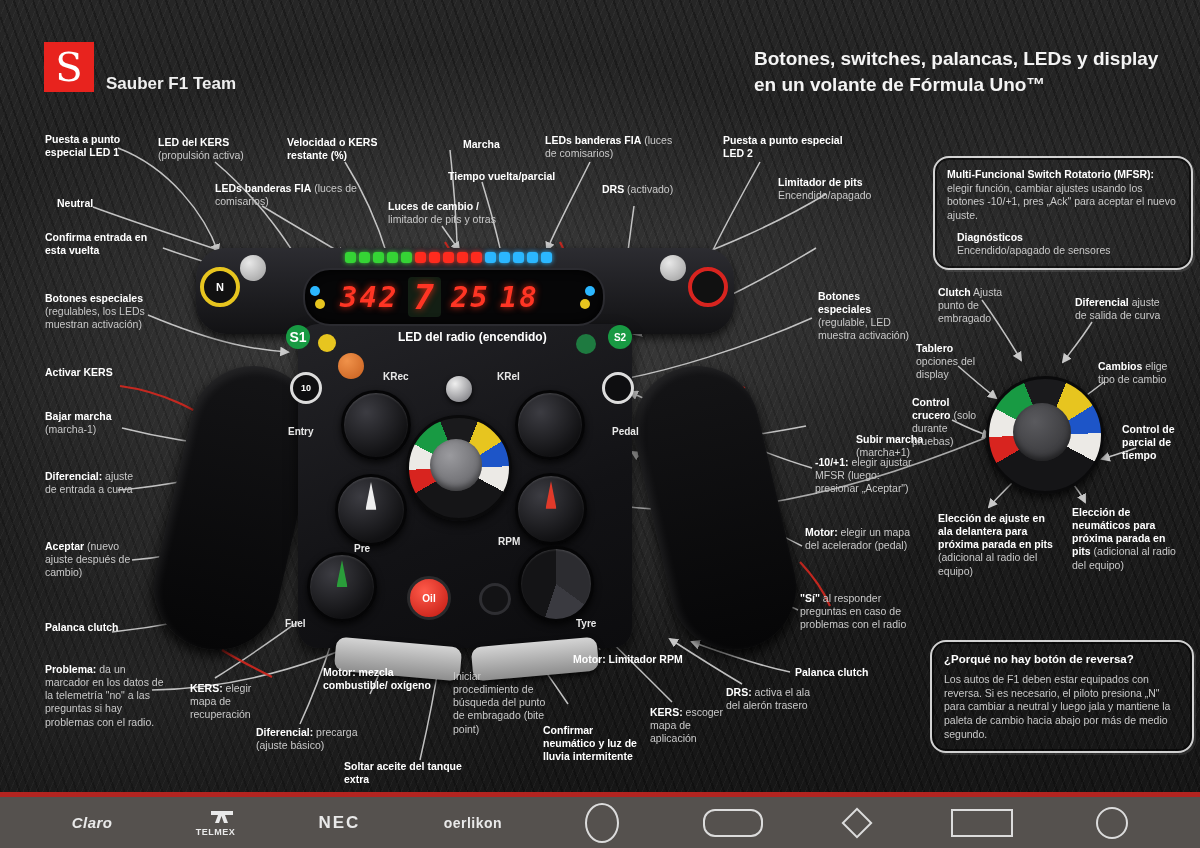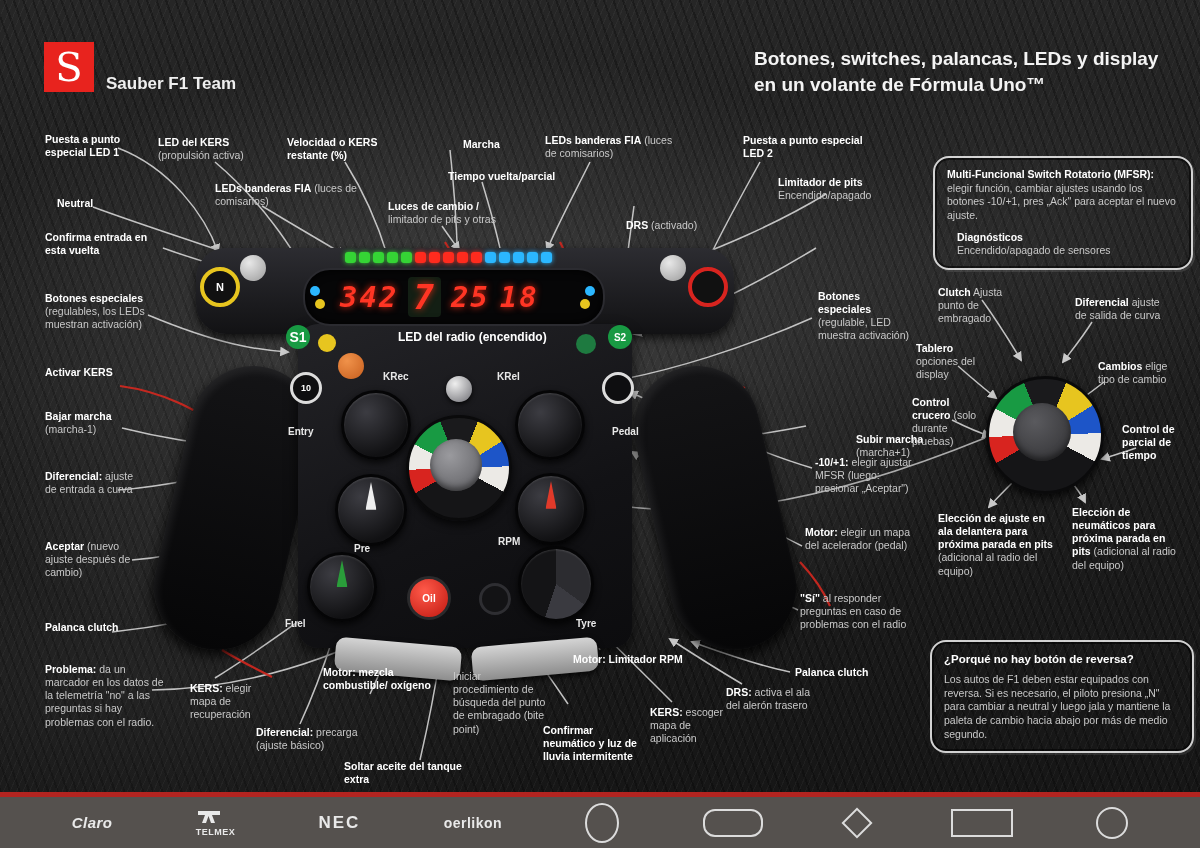--- a/index.html
+++ b/index.html
@@ -244,22 +244,22 @@
   <div class="co" style="left:45px;top:621px;width:90px;"><b>Palanca clutch</b> <span></span></div>
   <div class="co" style="left:45px;top:663px;width:120px;"><b>Problema:</b> <span>da un marcador en los datos de la telemetría "no" a las preguntas si hay problemas con el radio.</span></div>
 
   <div class="co" style="left:158px;top:136px;width:120px;"><b>LED del KERS</b> <span>(propulsión activa)</span></div>
   <div class="co" style="left:215px;top:182px;width:150px;"><b>LEDs banderas FIA</b> <span>(luces de comisarios)</span></div>
   <div class="co" style="left:287px;top:136px;width:125px;"><b>Velocidad o KERS restante (%)</b> <span></span></div>
   <div class="co" style="left:452px;top:138px;width:70px;padding-left:11px;"><b>Marcha</b> <span></span></div>
   <div class="co" style="left:448px;top:170px;width:150px;"><b>Tiempo vuelta/parcial</b> <span></span></div>
   <div class="co" style="left:388px;top:200px;width:125px;"><b>Luces de cambio /</b> <span>limitador de pits y otras</span></div>
   <div class="co" style="left:545px;top:134px;width:140px;"><b>LEDs banderas FIA</b> <span>(luces de comisarios)</span></div>
-  <div class="co" style="left:626px;top:183px;width:80px;margin-top:36px;"><b>DRS</b> <span>(activado)</span></div>
-  <div class="co" style="left:723px;top:134px;width:130px;margin-left:20px;"><b>Puesta a punto especial LED 2</b> <span></span></div>
+  <div class="co" style="left:602px;top:183px;width:80px;"><b>DRS</b> <span>(activado)</span></div>
+  <div class="co" style="left:723px;top:134px;width:130px;"><b>Puesta a punto especial LED 2</b> <span></span></div>
 
   <div class="co" style="left:778px;top:176px;width:130px;"><b>Limitador de pits</b> <span>Encendido/apagado</span></div>
   <div class="co" style="left:818px;top:290px;width:95px;"><b>Botones especiales</b> <span>(regulable, LED muestra activación)</span></div>
   <div class="co" style="left:808px;top:433px;width:105px;margin-left:48px;"><b>Subir marcha</b> <span>(marcha+1)</span></div>
   <div class="co" style="left:815px;top:456px;width:110px;"><b>-10/+1:</b> <span>elegir ajustar MFSR (luego: presionar „Aceptar")</span></div>
   <div class="co" style="left:805px;top:526px;width:110px;"><b>Motor:</b> <span>elegir un mapa del acelerador (pedal)</span></div>
   <div class="co" style="left:800px;top:592px;width:120px;"><b>"Sí"</b> <span>al responder preguntas en caso de problemas con el radio</span></div>
   <div class="co" style="left:795px;top:666px;width:90px;"><b>Palanca clutch</b> <span></span></div>
 
   <div class="co" style="left:190px;top:682px;width:75px;"><b>KERS:</b> <span>elegir mapa de recuperación</span></div>
@@ -292,21 +292,21 @@
   <div class="co" style="left:1072px;top:506px;width:110px;"><b>Elección de neumáticos para próxima parada en pits</b> <span>(adicional al radio del equipo)</span></div>
 
   <div class="panel" style="left:930px;top:640px;width:236px;">
     <div class="head" style="font-size:11.5px;">¿Porqué no hay botón de reversa?</div>
     <div class="txt" style="margin-top:6px;">Los autos de F1 deben estar equipados con reversa. Si es necesario, el piloto presiona „N" para cambiar a neutral y luego jala y mantiene la paleta de cambio hacia abajo por más de medio segundo.</div>
   </div>
 
   <div class="redline"></div>
   <div class="sponsors">
     <span class="sp" style="font-size:15px;font-style:italic;">Claro</span>
-    <span class="sp" style="font-size:9px;text-align:left;">
+    <span class="sp" style="font-size:9px;text-align:right;">
       <svg width="26" height="16" viewBox="0 0 26 16">
           <path d="M2 2 h22 v4 h-8 l3 8 h-4 l-2.5-7 -2.5 7 h-4 l3-8 h-7 z" fill="#e9e9e9"></path>
         </svg><br>
       <span>TELMEX</span>
     </span>
     <span class="sp" style="font-size:17px;letter-spacing:2px;">NEC</span>
     <span class="sp" style="font-size:14px;text-transform:lowercase;">oerlikon</span>
     <span class="emb" style="width:30px;height:36px;border:2px solid #dcdcdc;border-radius:50%;"></span>
     <span class="emb" style="width:56px;height:24px;border:2px solid #dcdcdc;border-radius:12px;"></span>
     <span class="emb" style="width:18px;height:18px;border:2px solid #dcdcdc;transform:rotate(45deg);"></span>

